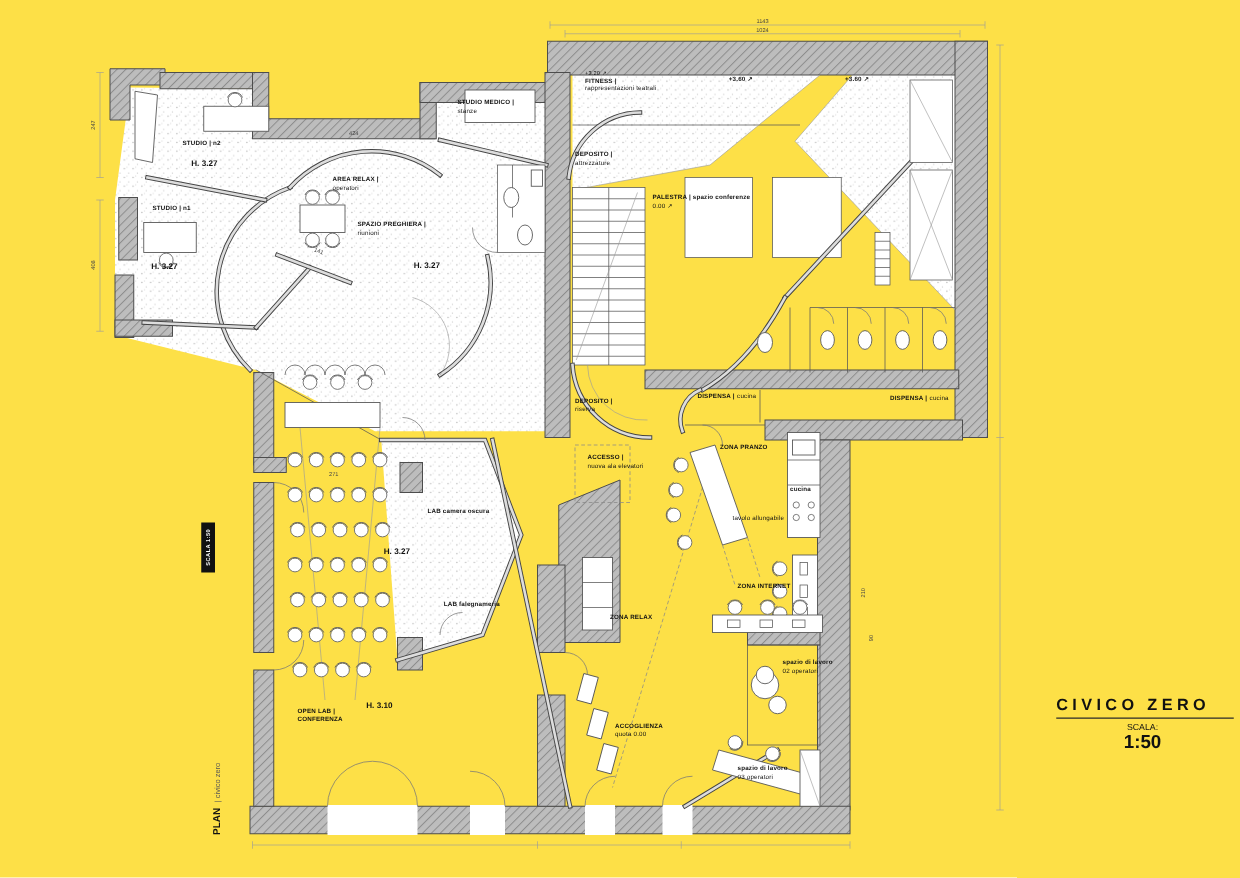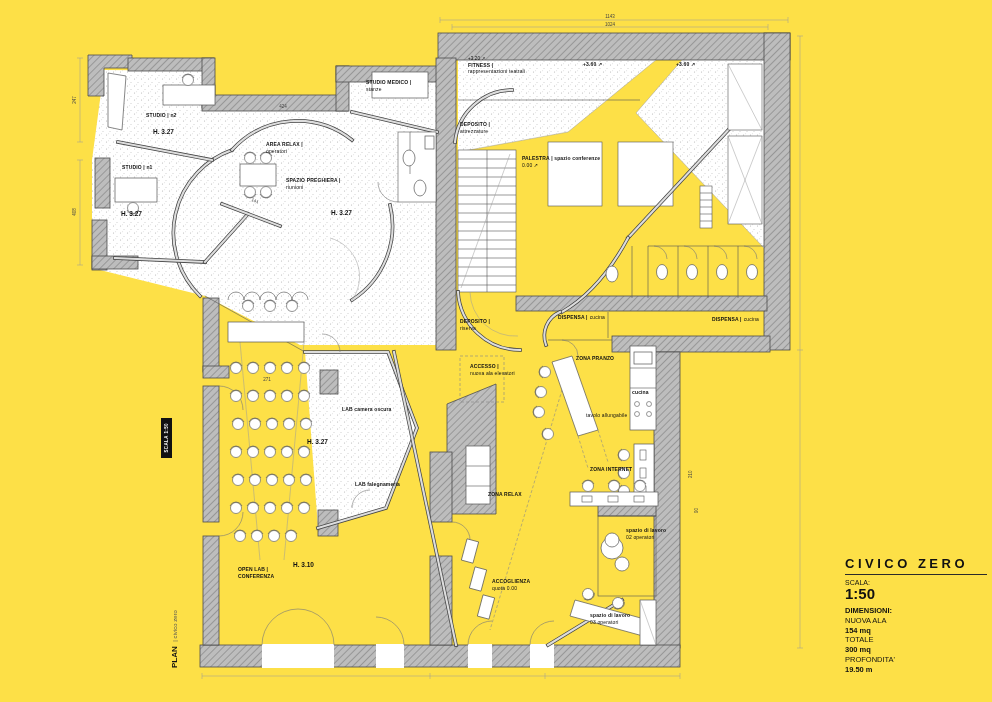--- a/index.html
+++ b/index.html
@@ -36,21 +36,21 @@
   #scala-badge span{writing-mode:vertical-rl;transform:rotate(180deg);font-size:4.5px;letter-spacing:.4px;font-weight:700}
   #plan-tag{position:absolute;left:163px;top:668px;width:75px;transform:rotate(-90deg);
     transform-origin:left top;white-space:nowrap}
   #plan-tag .p1{font-weight:700;font-size:8px}
   #plan-tag .p2{font-size:6px;color:#555}
 
   
   #title-block{position:absolute;left:845px;top:556px;width:142px}
   #tb-title{font-size:13px;font-weight:700;letter-spacing:3.5px;white-space:nowrap}
   #tb-rule{border:0;border-top:1.5px solid #2a2a2a;margin:3px 0 4px}
-  #tb-scala{text-align:left;margin-bottom:5px;padding-right:4px}
+  #tb-scala{text-align:center;margin-bottom:5px;padding-right:4px}
   #tb-scala .sl{font-size:7px;display:block}
   #tb-scala .sv{font-size:15px;font-weight:700;display:block;line-height:1}
   #tb-cols{display:flex;gap:8px}
   #tb-cols .col{display:flex;flex-direction:column}
   #tb-cols .col span{font-size:7.5px;line-height:1.3}
   .b7{font-weight:700}
 </style>
 </head>
 <body>
 
@@ -433,25 +433,16 @@
 </div>
 
 <div id="title-block">
   <div id="tb-title">CIVICO ZERO</div>
   <hr id="tb-rule">
   <div id="tb-scala">
     <span class="sl">SCALA:</span>
     <span class="sv">1:50</span>
   </div>
   <div id="tb-cols">
-    <div class="col">
-      <span class="b7">DIMENSIONI:</span>
-      <span>NUOVA ALA</span>
-      <span class="b7">154 mq</span>
-      <span>TOTALE</span>
-      <span class="b7">300 mq</span>
-      <span>PROFONDITA'</span>
-      <span class="b7">19.50 m</span>
-    </div>
   </div>
 </div>
 
 </div>
 
 </body></html>

